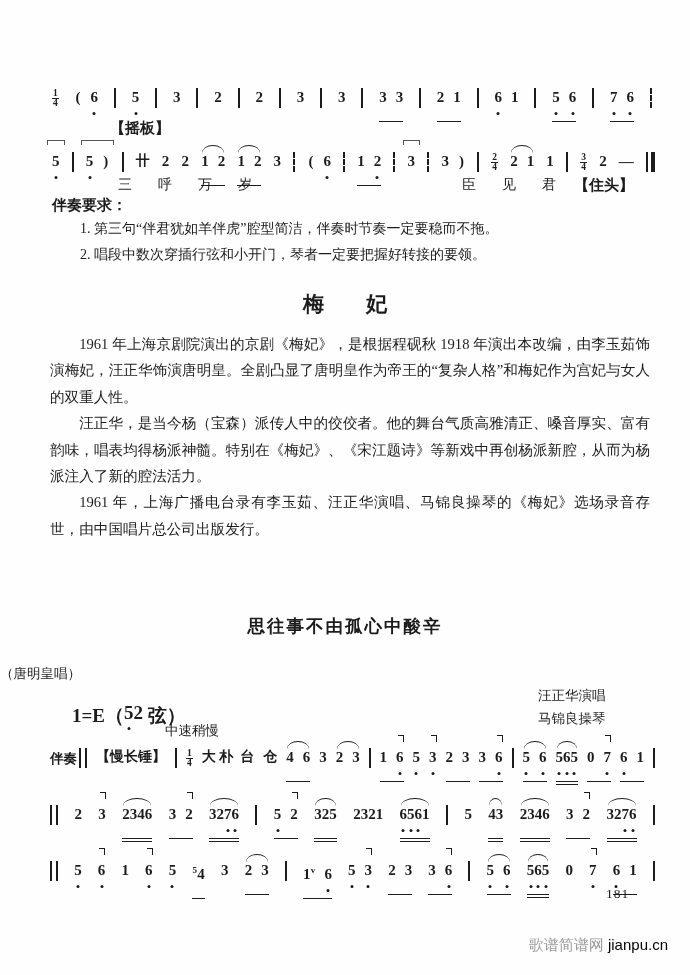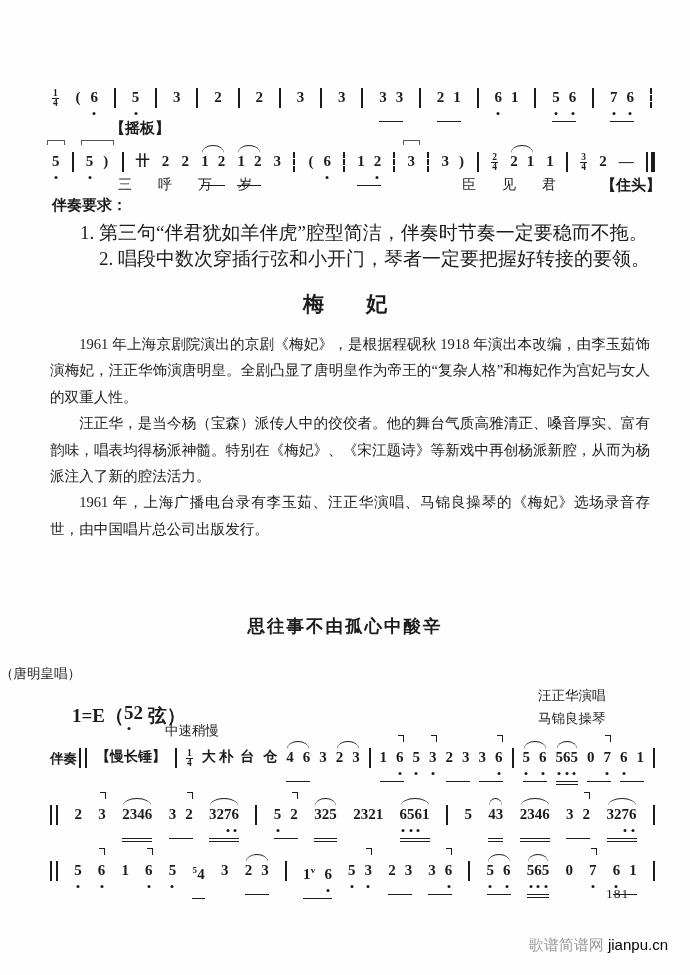--- a/index.html
+++ b/index.html
@@ -27,23 +27,23 @@
   .bar2{width:4px;height:20px;border-left:2px solid #1c1c1c;border-right:2px solid #1c1c1c;margin-top:4px;}
   .barend{width:7px;height:20px;border-left:2px solid #1c1c1c;margin-top:4px;
         background:linear-gradient(to right,transparent 0 3px,#1c1c1c 3px);}
   .sig{display:inline-flex;flex-direction:column;align-items:center;font-size:9.5px;
         line-height:9px;font-weight:bold;margin-top:5px;}
   .sig .stop{border-bottom:1px solid #1c1c1c;padding:0 1px;}
   .mtxt{font-weight:bold;font-size:14px;white-space:pre;margin-top:4px;}
   
   .yaoban{position:absolute;top:119px;left:110px;font-weight:bold;font-size:15px;}
   .lyr{position:absolute;top:176px;font-size:14px;}
-  .zhutou{position:absolute;top:176px;left:574px;font-weight:bold;font-size:15px;margin-left:27px;}
+  .zhutou{position:absolute;top:176px;left:574px;font-weight:bold;font-size:15px;}
   .req-h{position:absolute;top:196px;left:52px;font-weight:bold;font-size:15px;}
-  .req-i{position:absolute;left:80px;right:40px;font-size:19px;}
+  .req-i{position:absolute;left:80px;right:40px;font-size:14px;}
   .a-title{position:absolute;top:290px;left:0;width:100%;text-align:center;
         font-size:21px;font-weight:bold;}
   .paras{position:absolute;top:331px;left:50px;right:40px;font-size:14.6px;
         line-height:26.4px;text-align:justify;}
   .paras p{margin:0;text-indent:2em;}
   .s-title{position:absolute;top:614px;left:0;width:100%;text-align:center;
         font-weight:bold;font-size:17.5px;letter-spacing:2px;font-family:Liberation Mono, monospace;}
   .s-sub{position:absolute;top:665px;left:0;width:100%;text-align:left;font-size:13.5px;}
   .credits{position:absolute;top:684px;left:538px;font-size:13.5px;line-height:23px;}
   .keyline{position:absolute;top:699px;left:72px;}
@@ -130,21 +130,21 @@
       <span class="grp"><span class="ch">—</span></span>
       <span class="barend"></span>
     </div>
 
   <div class="lyr" style="left:118px;letter-spacing:6px;">三　呼　万　岁</div>
   <div class="lyr" style="left:462px;letter-spacing:6px;">臣　见　君</div>
   <div class="zhutou">【住头】</div>
 
   <div class="req-h">伴奏要求：</div>
   <div class="req-i" style="top:220px;">1. 第三句“伴君犹如羊伴虎”腔型简洁，伴奏时节奏一定要稳而不拖。</div>
-  <div class="req-i" style="top:246px;text-align:right;">2. 唱段中数次穿插行弦和小开门，琴者一定要把握好转接的要领。</div>
+  <div class="req-i" style="top:246px;">2. 唱段中数次穿插行弦和小开门，琴者一定要把握好转接的要领。</div>
 
   <div class="a-title">梅　　妃</div>
   <div class="paras">
     <p>1961 年上海京剧院演出的京剧《梅妃》，是根据程砚秋 1918 年演出本改编，由李玉茹饰演梅妃，汪正华饰演唐明皇。全剧凸显了唐明皇作为帝王的“复杂人格”和梅妃作为宫妃与女人的双重人性。</p>
     <p>汪正华，是当今杨（宝森）派传人中的佼佼者。他的舞台气质高雅清正、嗓音厚实、富有韵味，唱表均得杨派神髓。特别在《梅妃》、《宋江题诗》等新戏中再创杨派新腔，从而为杨派注入了新的腔法活力。</p>
     <p>1961 年，上海广播电台录有李玉茹、汪正华演唱、马锦良操琴的《梅妃》选场录音存世，由中国唱片总公司出版发行。</p>
   </div>
 
   <div class="s-title">思往事不由孤心中酸辛</div>
   <div class="s-sub">（唐明皇唱）</div>

